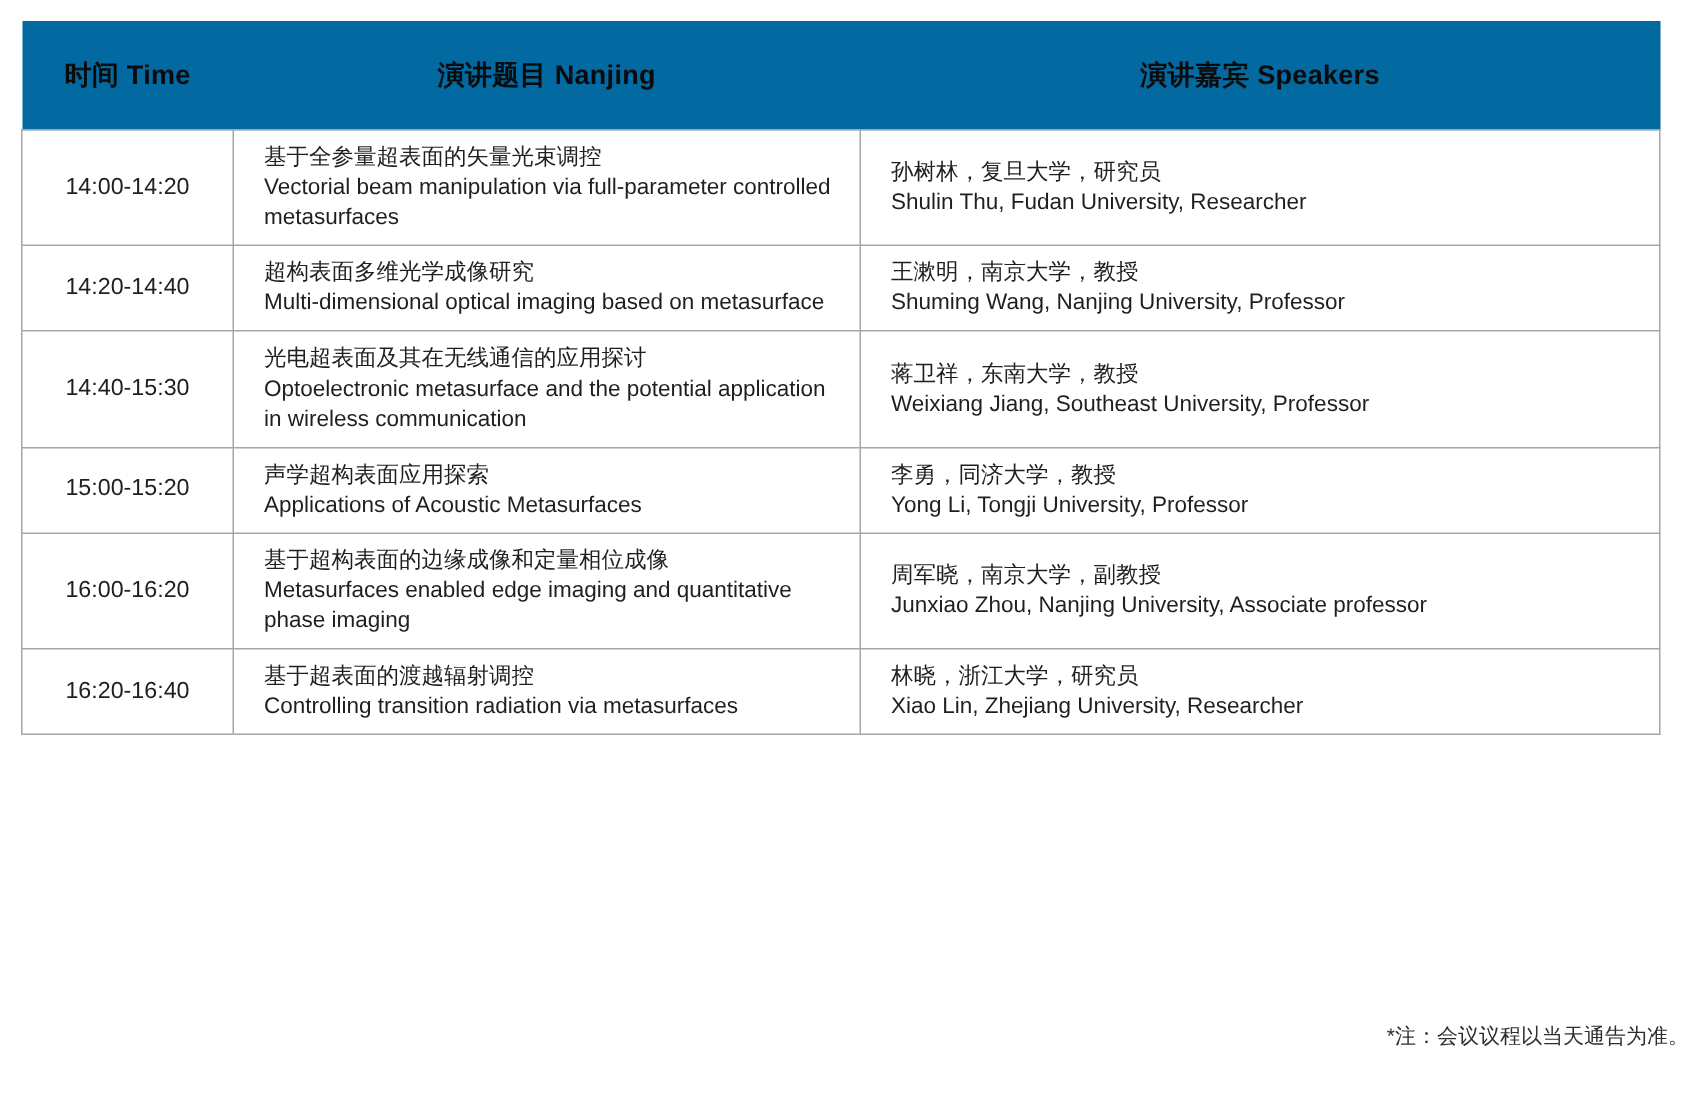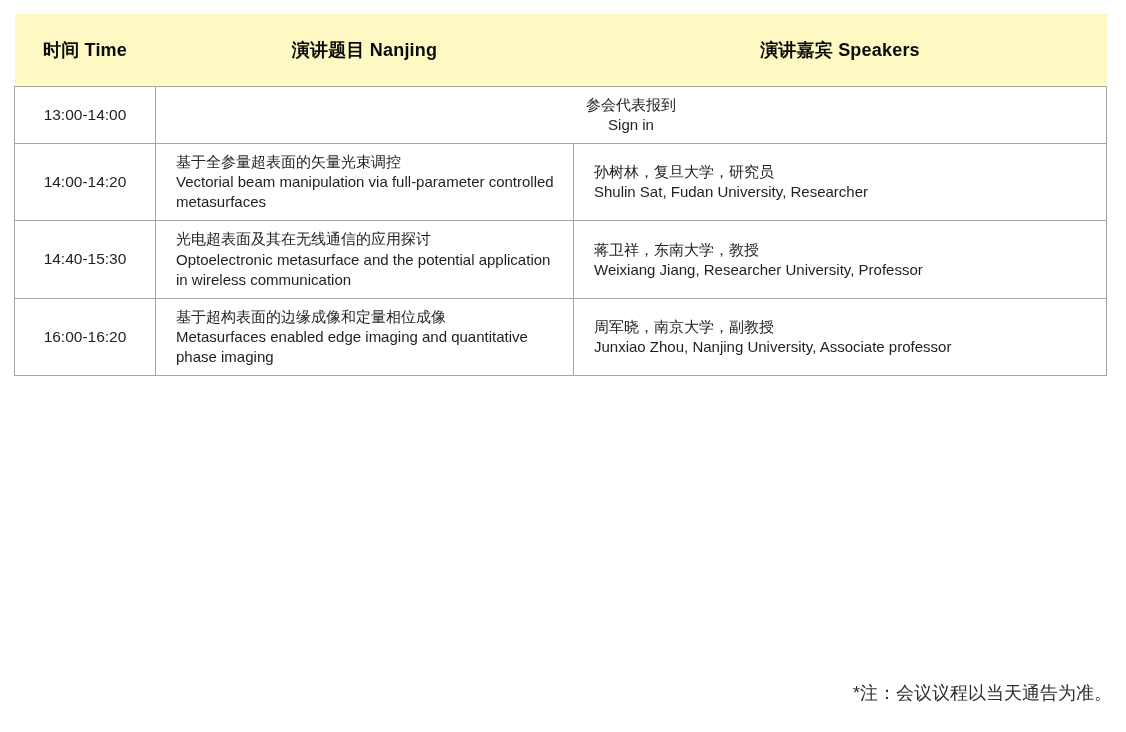--- a/index.html
+++ b/index.html
@@ -22,21 +22,21 @@
     top: 14px;
     width: 1092px;
     border-collapse: collapse;
     table-layout: fixed;
   }
   col.c-time { width: 141px; }
   col.c-topic { width: 418px; }
   col.c-speaker { width: 533px; }
 
   thead th {
-    background: #fef9c3;
+    background: #0369a1;
     border: none;
     height: 70px;
     font-size: 18px;
     font-weight: 700;
     color: #0b0b0b;
     text-align: center;
     letter-spacing: 0.2px;
   }
   tbody td {
     border: 1px solid #a6a6a6;
@@ -53,24 +53,24 @@
     white-space: nowrap;
   }
   tbody td.merged {
     text-align: center;
     padding: 8px 10px;
   }
   .cell-line { display: block; }
 
   .footnote {
     position: absolute;
-    right: 14px;
+    right: 0;
     top: 680px;
     text-align: left;
-    font-size: 18px;
+    font-size: 14px;
     line-height: 1.5;
     color: #2e2e2e;
   }
 </style>
 </head>
 <body>
 
 <div class="page">
 
   <table class="schedule">
@@ -81,59 +81,85 @@
     </colgroup>
     <thead>
       <tr>
         <th>时间 Time</th>
         <th>演讲题目 Nanjing</th>
         <th>演讲嘉宾 Speakers</th>
       </tr>
     </thead>
     <tbody id="rows">
         <tr>
-          <td class="time">13:00-14:00</td>
-          <td colspan="2" class="merged">
-            <span class="cell-line">参会代表报到</span>
-            <span class="cell-line">Sign in</span>
-          </td>
-        </tr>
-        <tr>
           <td class="time">14:00-14:20</td>
           <td>
             <span class="cell-line">基于全参量超表面的矢量光束调控</span>
             <span class="cell-line">Vectorial beam manipulation via full-parameter controlled metasurfaces</span>
           </td>
           <td>
             <span class="cell-line">孙树林，复旦大学，研究员</span>
-            <span class="cell-line">Shulin Sat, Fudan University, Researcher</span>
+            <span class="cell-line">Shulin Thu, Fudan University, Researcher</span>
+          </td>
+        </tr>
+        <tr>
+          <td class="time">14:20-14:40</td>
+          <td>
+            <span class="cell-line">超构表面多维光学成像研究</span>
+            <span class="cell-line">Multi-dimensional optical imaging based on metasurface</span>
+          </td>
+          <td>
+            <span class="cell-line">王漱明，南京大学，教授</span>
+            <span class="cell-line">Shuming Wang, Nanjing University, Professor</span>
           </td>
         </tr>
         <tr>
           <td class="time">14:40-15:30</td>
           <td>
             <span class="cell-line">光电超表面及其在无线通信的应用探讨</span>
             <span class="cell-line">Optoelectronic metasurface and the potential application in wireless communication</span>
           </td>
           <td>
             <span class="cell-line">蒋卫祥，东南大学，教授</span>
-            <span class="cell-line">Weixiang Jiang, Researcher University, Professor</span>
+            <span class="cell-line">Weixiang Jiang, Southeast University, Professor</span>
+          </td>
+        </tr>
+        <tr>
+          <td class="time">15:00-15:20</td>
+          <td>
+            <span class="cell-line">声学超构表面应用探索</span>
+            <span class="cell-line">Applications of Acoustic Metasurfaces</span>
+          </td>
+          <td>
+            <span class="cell-line">李勇，同济大学，教授</span>
+            <span class="cell-line">Yong Li, Tongji University, Professor</span>
           </td>
         </tr>
         <tr>
           <td class="time">16:00-16:20</td>
           <td>
             <span class="cell-line">基于超构表面的边缘成像和定量相位成像</span>
             <span class="cell-line">Metasurfaces enabled edge imaging and quantitative phase imaging</span>
           </td>
           <td>
             <span class="cell-line">周军晓，南京大学，副教授</span>
             <span class="cell-line">Junxiao Zhou, Nanjing University, Associate professor</span>
           </td>
         </tr>
+        <tr>
+          <td class="time">16:20-16:40</td>
+          <td>
+            <span class="cell-line">基于超表面的渡越辐射调控</span>
+            <span class="cell-line">Controlling transition radiation via metasurfaces</span>
+          </td>
+          <td>
+            <span class="cell-line">林晓，浙江大学，研究员</span>
+            <span class="cell-line">Xiao Lin, Zhejiang University, Researcher</span>
+          </td>
+        </tr>
       </tbody>
   </table>
 
   <div class="footnote">
     <div>*注：会议议程以当天通告为准。</div>
   </div>
 
 </div>
 
 </body></html>

